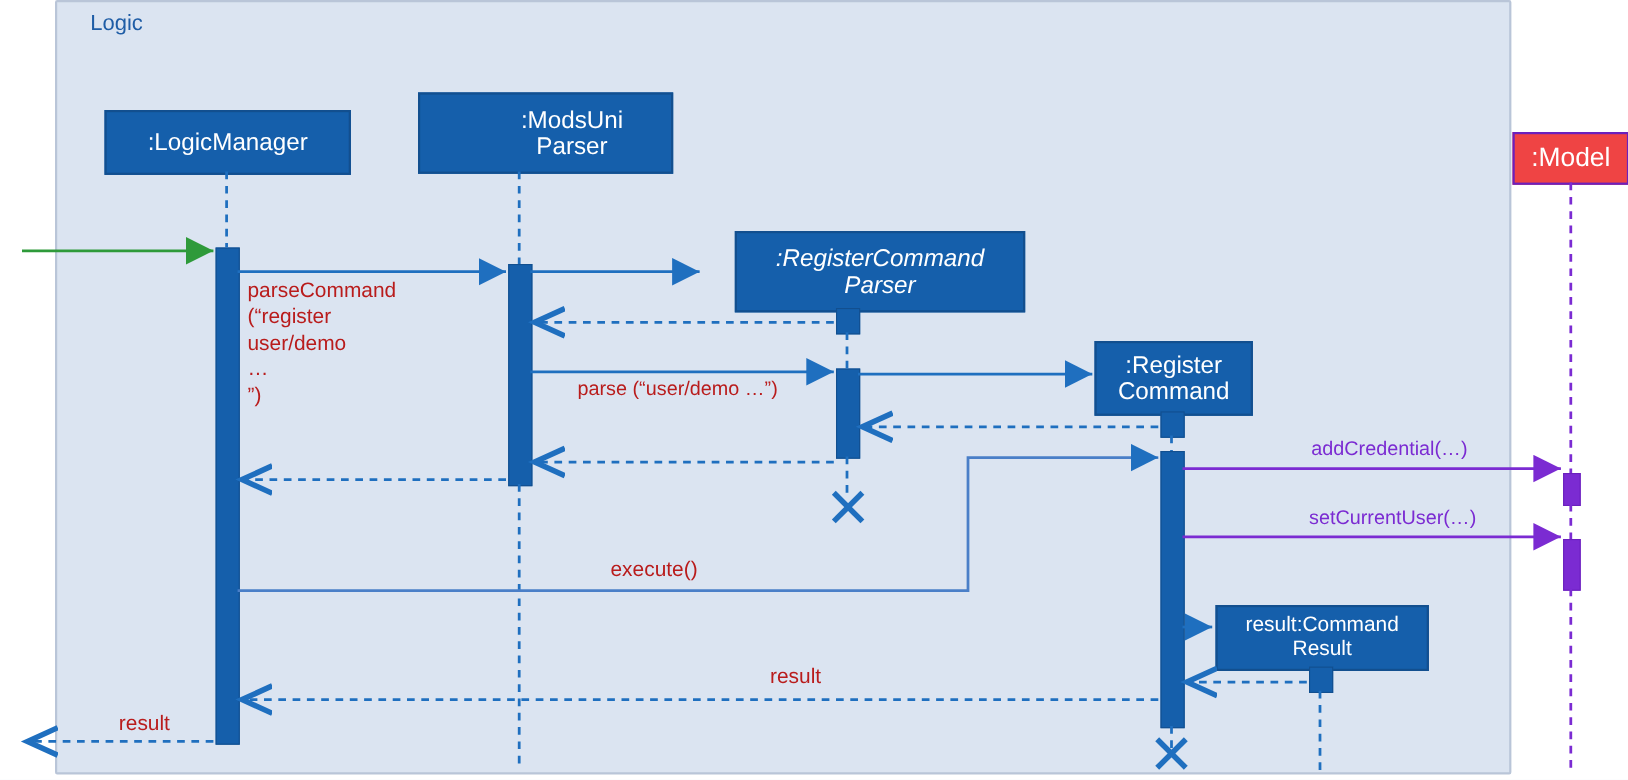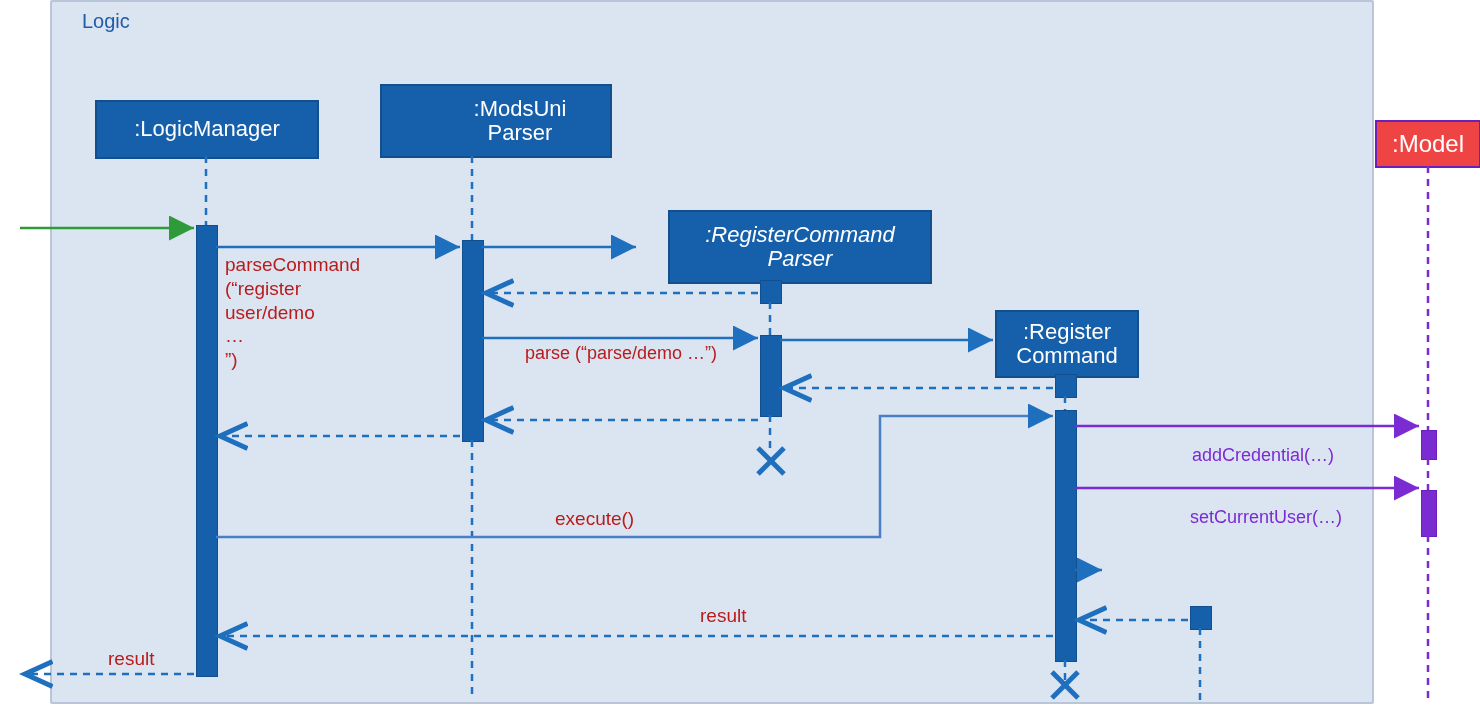--- a/index.html
+++ b/index.html
@@ -50,21 +50,21 @@
   }
   .activation.purple-act {
     background: #7b2bd2;
     border: 1px solid #6b20bd;
   }
   .msg-label {
     position: absolute;
     color: #b91c1c;
     font-size: 19px;
   }
-  .msg-label.purple-text { color: #7b2bd2; margin-top: 47px; }
+  .msg-label.purple-text { color: #7b2bd2; }
   svg.overlay {
     position: absolute;
     left: 0; top: 0;
     width: 1480px; height: 709px;
     pointer-events: none;
   }
 </style>
 </head>
 <body>
 
@@ -82,40 +82,44 @@
 Parser</span>
   </div>
   <div class="participant blue" style="left:668px; top:210px; width:260px; height:70px;font-style:italic;">
     <span style="white-space:pre-line">:RegisterCommand
 Parser</span>
   </div>
   <div class="participant blue" style="left:995px; top:310px; width:140px; height:64px;">
     <span style="white-space:pre-line">:Register
 Command</span>
   </div>
+  <div class="participant blue" style="left:1105px; top:550px; width:190px; height:56px; font-size:19px;">
+    <span style="white-space:pre-line">result:Command
+Result</span>
+  </div>
   <div class="participant purple" style="left:1375px; top:120px; width:102px; height:44px; font-size:24px;">
     <span>:Model</span>
   </div>
 
   <div class="activation" style="left:196px; top:225px; width:20px; height:450px;"></div>
   <div class="activation" style="left:462px; top:240px; width:20px; height:200px;"></div>
   <div class="activation" style="left:760px; top:280px; width:20px; height:22px;"></div>
   <div class="activation" style="left:760px; top:335px; width:20px; height:80px;"></div>
   <div class="activation" style="left:1055px; top:374px; width:20px; height:22px;"></div>
   <div class="activation" style="left:1055px; top:410px; width:20px; height:250px;"></div>
   <div class="activation" style="left:1190px; top:606px; width:20px; height:22px;"></div>
   <div class="activation purple-act" style="left:1421px; top:430px; width:14px; height:28px;"></div>
   <div class="activation purple-act" style="left:1421px; top:490px; width:14px; height:45px;"></div>
 
   <div class="msg-label" style="left:225px; top:253px; white-space:pre-line; line-height:1.25;">parseCommand
 (“register
 user/demo
 …
 ”)</div>
-  <div class="msg-label" style="left:525px; top:343px; font-size:18px;">parse (“parse/demo …”)</div>
+  <div class="msg-label" style="left:525px; top:343px; font-size:18px;">parse (“user/demo …”)</div>
   <div class="msg-label" style="left:555px; top:508px;">execute()</div>
   <div class="msg-label purple-text" style="left:1192px; top:398px; font-size:18px;">addCredential(…)</div>
   <div class="msg-label purple-text" style="left:1190px; top:460px; font-size:18px;">setCurrentUser(…)</div>
   <div class="msg-label" style="left:700px; top:605px;">result</div>
   <div class="msg-label" style="left:108px; top:648px;">result</div>
 
   <svg class="overlay">
     <defs>
       <marker id="arrow-blue" markerWidth="12" markerHeight="12" refX="10" refY="5" orient="auto">
         <path d="M0,0 L10,5 L0,10 z" fill="#1f6fbf"></path>

